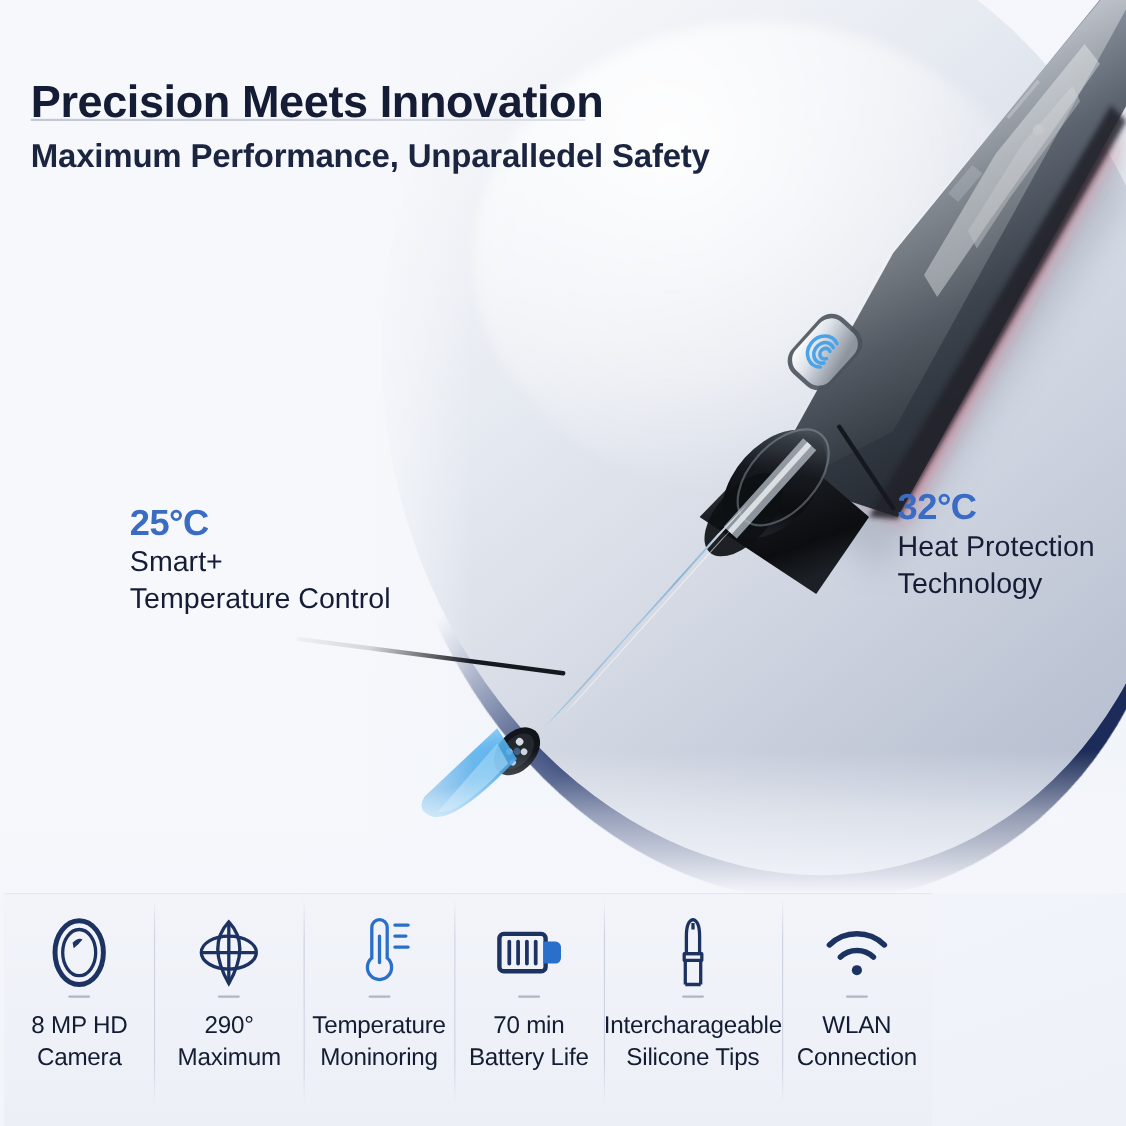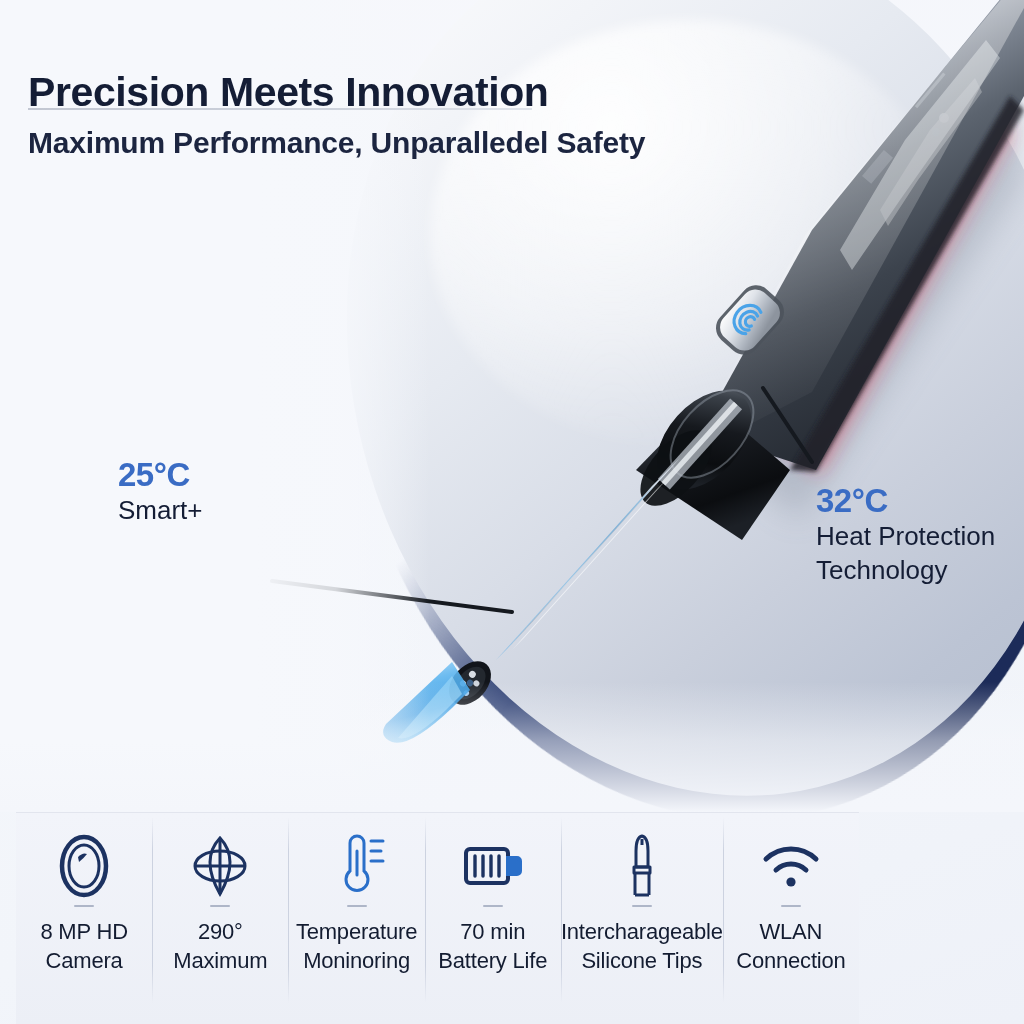--- a/index.html
+++ b/index.html
@@ -127,26 +127,26 @@
     margin-top: 24px;
   }
   .callout .cl-line {
     font-size: 26px;
     font-weight: 400;
     color: #141d35;
     line-height: 1.32;
     white-space: nowrap;
   }
   #callout-left  { left: 118px; top: 434px; }
-  #callout-right { left: 816px; top: 460px; }
+  #callout-right { left: 816px; top: 420px; }
 
   
   #features {
     position: absolute;
-    left: 16px;
+    left: 4px;
     top: 812px;
     width: 843px;
     height: 212px;
     display: flex;
     background: #eef0f7;
     border-top: 1px solid #e2e5ee;
   }
   .feature {
     position: relative;
     flex: 1 1 0;
@@ -327,20 +327,21 @@
     <div class="stage-fade-left"></div>
     <div class="stage-fade-bottom"></div>
 
     <div class="headline">Precision Meets Innovation</div>
     <div class="rule"></div>
     <div class="subhead">Maximum Performance, Unparalledel Safety</div>
 
     <div class="callout" id="callout-left">
       <div class="temp">25°C</div>
       <div class="cl-line">Smart+</div>
+      <div class="cl-line">Temperature Control</div>
     </div>
 
     <div class="callout" id="callout-right">
       <div class="temp">32°C</div>
       <div class="cl-line">Heat Protection</div>
       <div class="cl-line">Technology</div>
     </div>
   </div>
 
   <div id="features">

